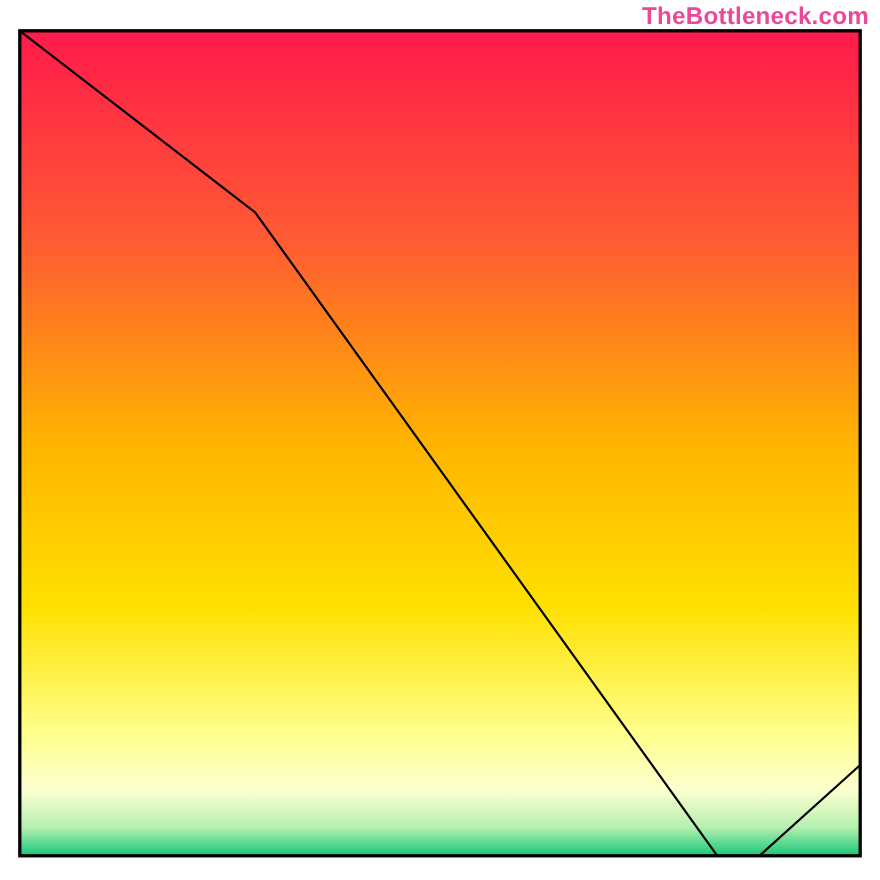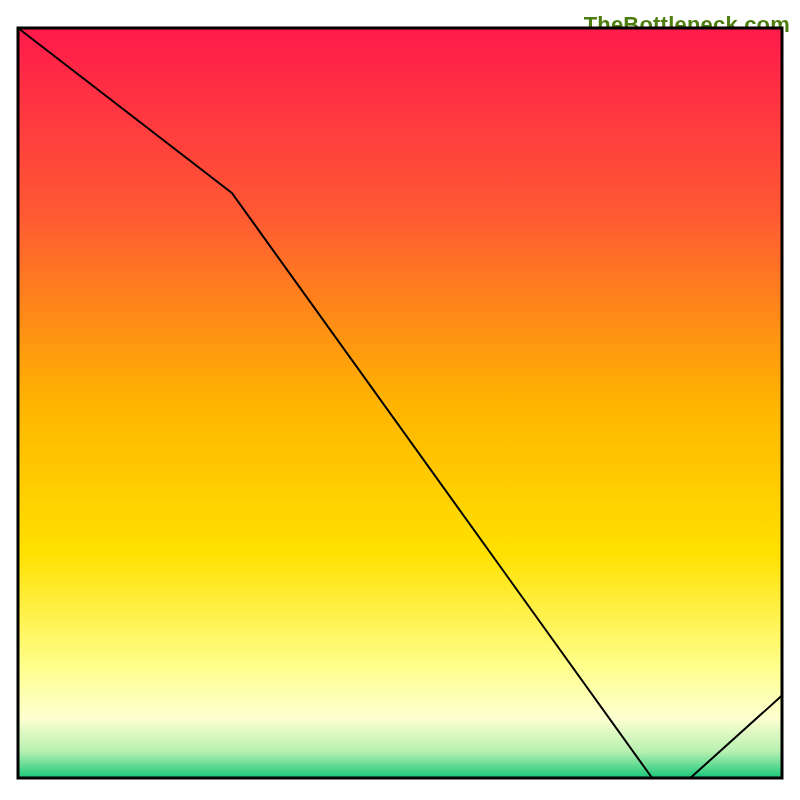--- a/index.html
+++ b/index.html
@@ -10,26 +10,26 @@
     background: #ffffff;
     overflow: hidden;
   }
   .container {
     position: relative;
     width: 800px;
     height: 800px;
   }
   .watermark {
     position: absolute;
-    top: 12px;
+    top: 2px;
     right: 10px;
     font-family: Arial, Helvetica, sans-serif;
     font-size: 22px;
     font-weight: 600;
-    color: #4d7c0f;
+    color: #ec4899;
     letter-spacing: 0.2px;
   }
   svg.plot {
     position: absolute;
     left: 0;
     top: 0;
   }
 </style>
 </head>
 <body>

